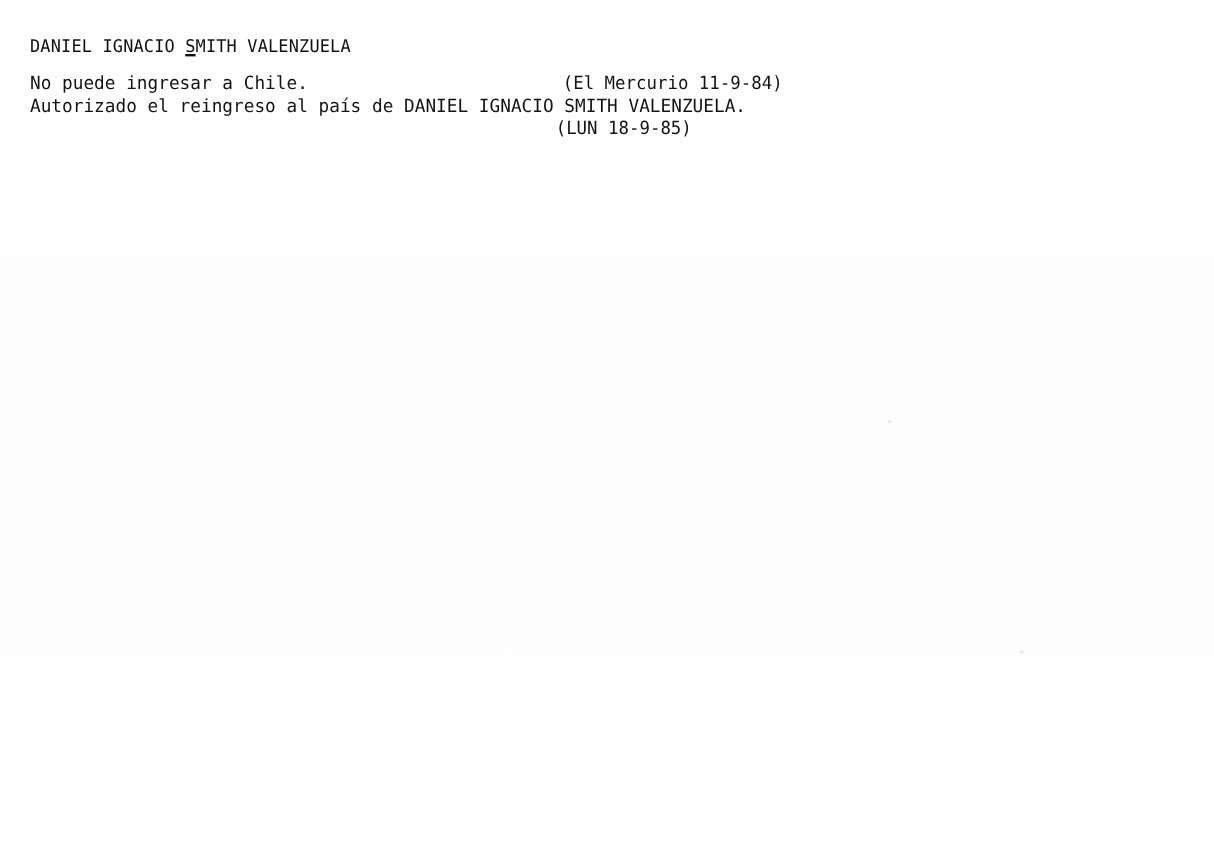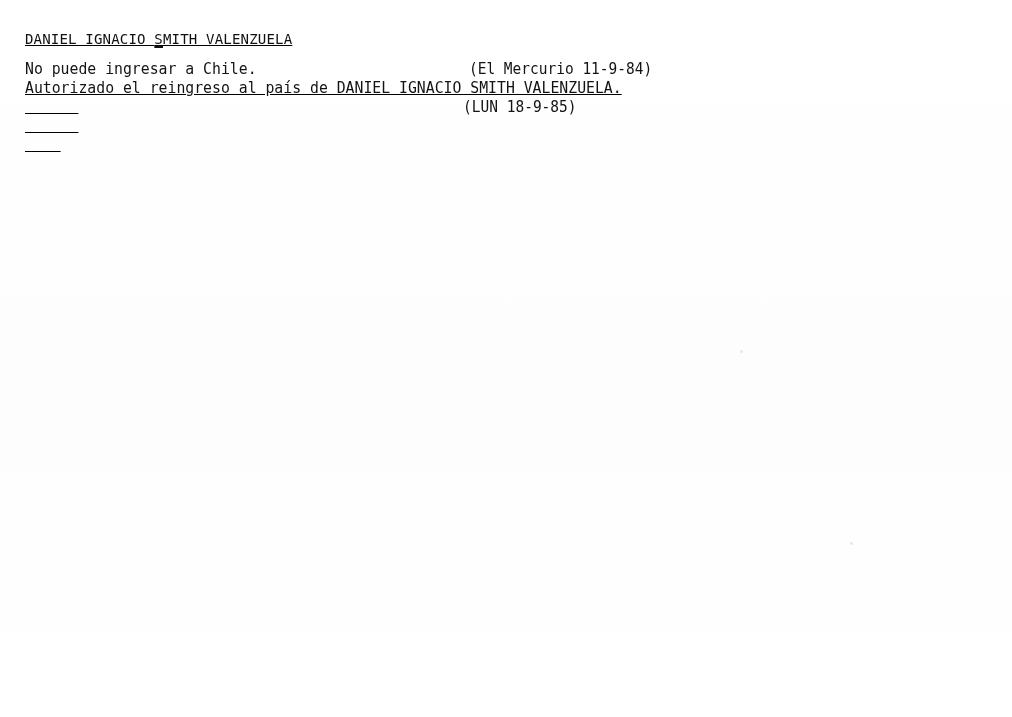--- a/index.html
+++ b/index.html
@@ -26,21 +26,20 @@
     height: 717px;
     background: #fefefe;
   }
 
   
   #typed-block {
     position: absolute;
     left: 25px;
     top: 30px;
     width: 960px;
-    text-decoration: underline;
   }
 
   .typed-line {
     position: relative;
     white-space: pre;
     color: #141414;
     font-family: "DejaVu Sans Mono", "Liberation Mono", monospace;
     letter-spacing: 0px;
   }
 

